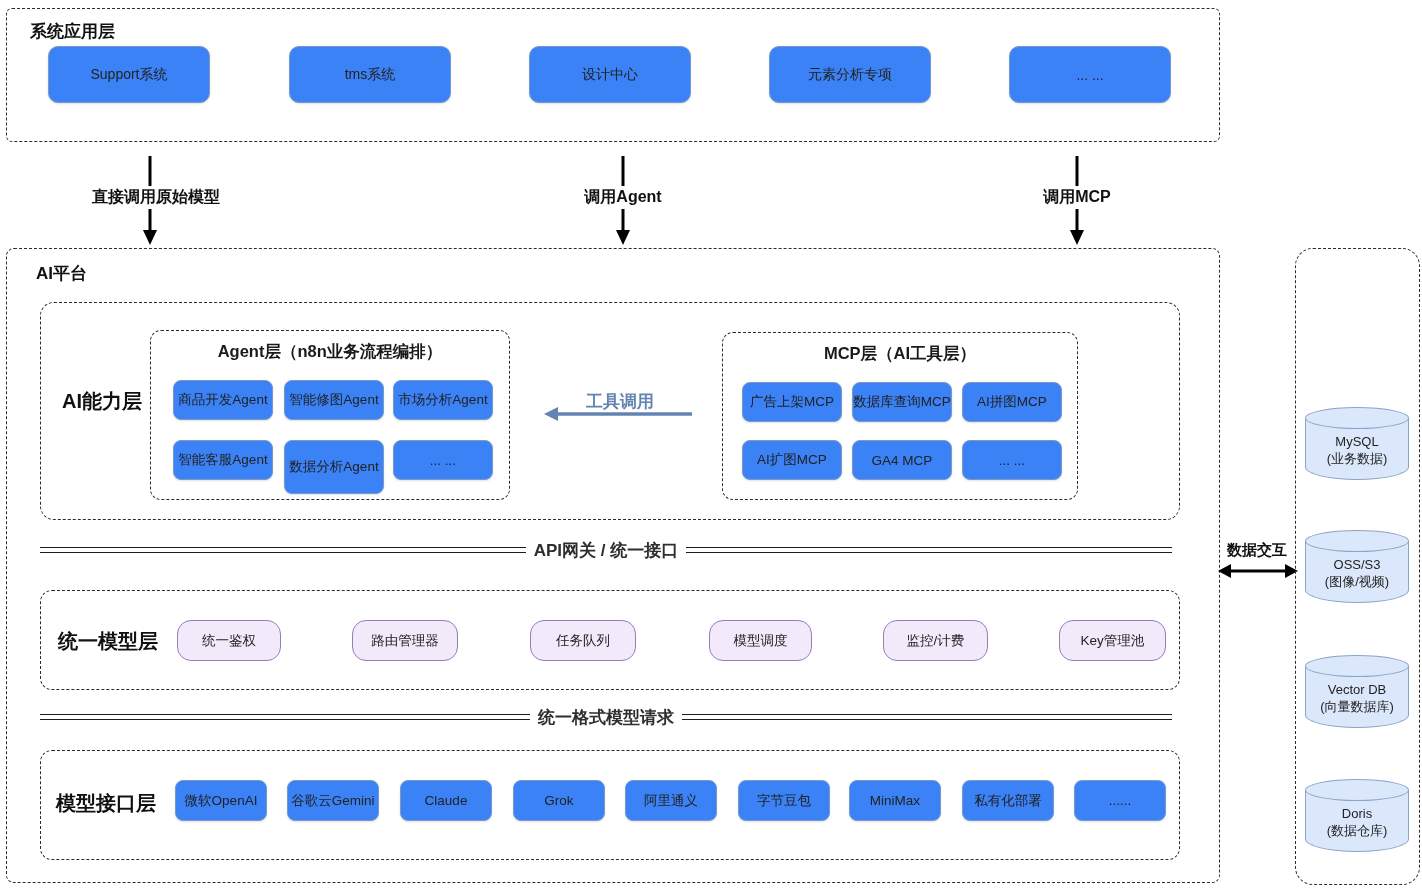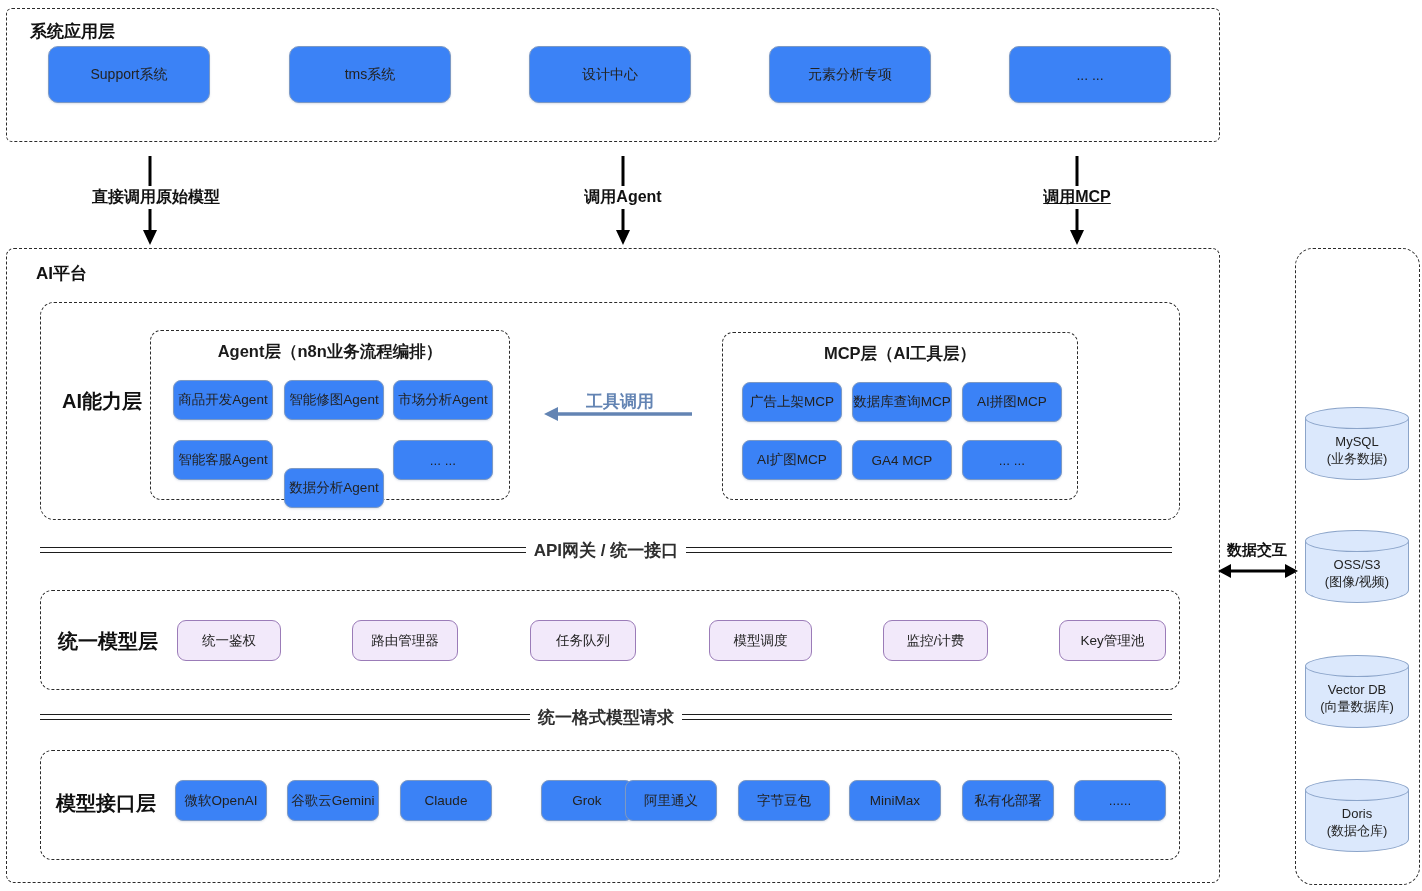--- a/index.html
+++ b/index.html
@@ -38,21 +38,21 @@
     font-size:14px; color:#222;
     box-shadow:0 1px 2px rgba(120,140,180,0.25);
   }
   .node-blue.sm { font-size:13.5px; border-radius:8px; }
 
   
   .node-purple {
     position:absolute;
     background:#f2e9fa;
     border:1.5px solid #9b7cb8;
-    border-radius:9px;
+    border-radius:14px;
     display:flex; align-items:center; justify-content:center;
     font-size:13.5px; color:#222;
   }
 
   
   .flow-label {
     position:absolute;
     transform:translateX(-50%);
     background:#ffffff;
     padding:1px 5px;
@@ -144,21 +144,21 @@
   <svg class="abs" style="left:614px; top:156px;" width="18" height="90">
     <line x1="9" y1="0" x2="9" y2="76" stroke="#000" stroke-width="3"></line>
     <polygon points="2,74 16,74 9,89" fill="#000"></polygon>
   </svg>
   <div class="flow-label" style="left:623px; top:186px;">调用Agent</div>
 
   <svg class="abs" style="left:1068px; top:156px;" width="18" height="90">
     <line x1="9" y1="0" x2="9" y2="76" stroke="#000" stroke-width="3"></line>
     <polygon points="2,74 16,74 9,89" fill="#000"></polygon>
   </svg>
-  <div class="flow-label" style="left:1077px; top:186px;text-decoration:underline;">调用MCP</div>
+  <div class="flow-label" style="left:1077px; top:186px;">调用MCP</div>
 
   <div class="dashed-box" style="left:6px; top:248px; width:1214px; height:635px; border-radius:8px;"></div>
   <div class="abs layer-title-sm" style="left:36px; top:262px;">AI平台</div>
 
   <div class="dashed-box round" style="left:40px; top:302px; width:1140px; height:218px;"></div>
   <div class="abs layer-title-lg" style="left:62px; top:388px;">AI能力层</div>
 
   <div class="dashed-box round" style="left:150px; top:330px; width:360px; height:170px; border-radius:11px;"></div>
   <div class="abs" style="left:150px; top:341px; width:360px; text-align:center; font-size:16.5px; font-weight:bold;">Agent层（n8n业务流程编排）</div>
   <div class="node-blue sm" style="left:173px; top:380px; width:100px; height:40px;">
@@ -166,21 +166,21 @@
     </div>
   <div class="node-blue sm" style="left:284px; top:380px; width:100px; height:40px;">
       <span>智能修图Agent</span>
     </div>
   <div class="node-blue sm" style="left:393px; top:380px; width:100px; height:40px;">
       <span>市场分析Agent</span>
     </div>
   <div class="node-blue sm" style="left:173px; top:440px; width:100px; height:40px;">
       <span>智能客服Agent</span>
     </div>
-  <div class="node-blue sm" style="left:284px; top:440px; width:100px; height:40px;margin-top:28px;">
+  <div class="node-blue sm" style="left:284px; top:440px; width:100px; height:54px;">
       <span>数据分析Agent</span>
     </div>
   <div class="node-blue sm" style="left:393px; top:440px; width:100px; height:40px;">
       <span>... ...</span>
     </div>
 
   <div class="tool-call-label" style="left:620px; top:390px;">工具调用</div>
   <svg class="abs" style="left:544px; top:404px;" width="150" height="20">
     <line x1="148" y1="10" x2="12" y2="10" stroke="#6384b3" stroke-width="3.5"></line>
     <polygon points="14,3 0,10 14,17" fill="#6384b3"></polygon>
@@ -244,21 +244,21 @@
   <div class="abs layer-title-lg" style="left:56px; top:790px;">模型接口层</div>
   <div class="node-blue sm" style="left:175px; top:780px; width:92px; height:41px;">
       <span>微软OpenAI</span>
     </div>
   <div class="node-blue sm" style="left:287px; top:780px; width:92px; height:41px;">
       <span>谷歌云Gemini</span>
     </div>
   <div class="node-blue sm" style="left:400px; top:780px; width:92px; height:41px;">
       <span>Claude</span>
     </div>
-  <div class="node-blue sm" style="left:513px; top:780px; width:92px; height:41px;margin-left:28px;">
+  <div class="node-blue sm" style="left:513px; top:780px; width:92px; height:41px;">
       <span>Grok</span>
     </div>
   <div class="node-blue sm" style="left:625px; top:780px; width:92px; height:41px;">
       <span>阿里通义</span>
     </div>
   <div class="node-blue sm" style="left:738px; top:780px; width:92px; height:41px;">
       <span>字节豆包</span>
     </div>
   <div class="node-blue sm" style="left:849px; top:780px; width:92px; height:41px;">
       <span>MiniMax</span>

